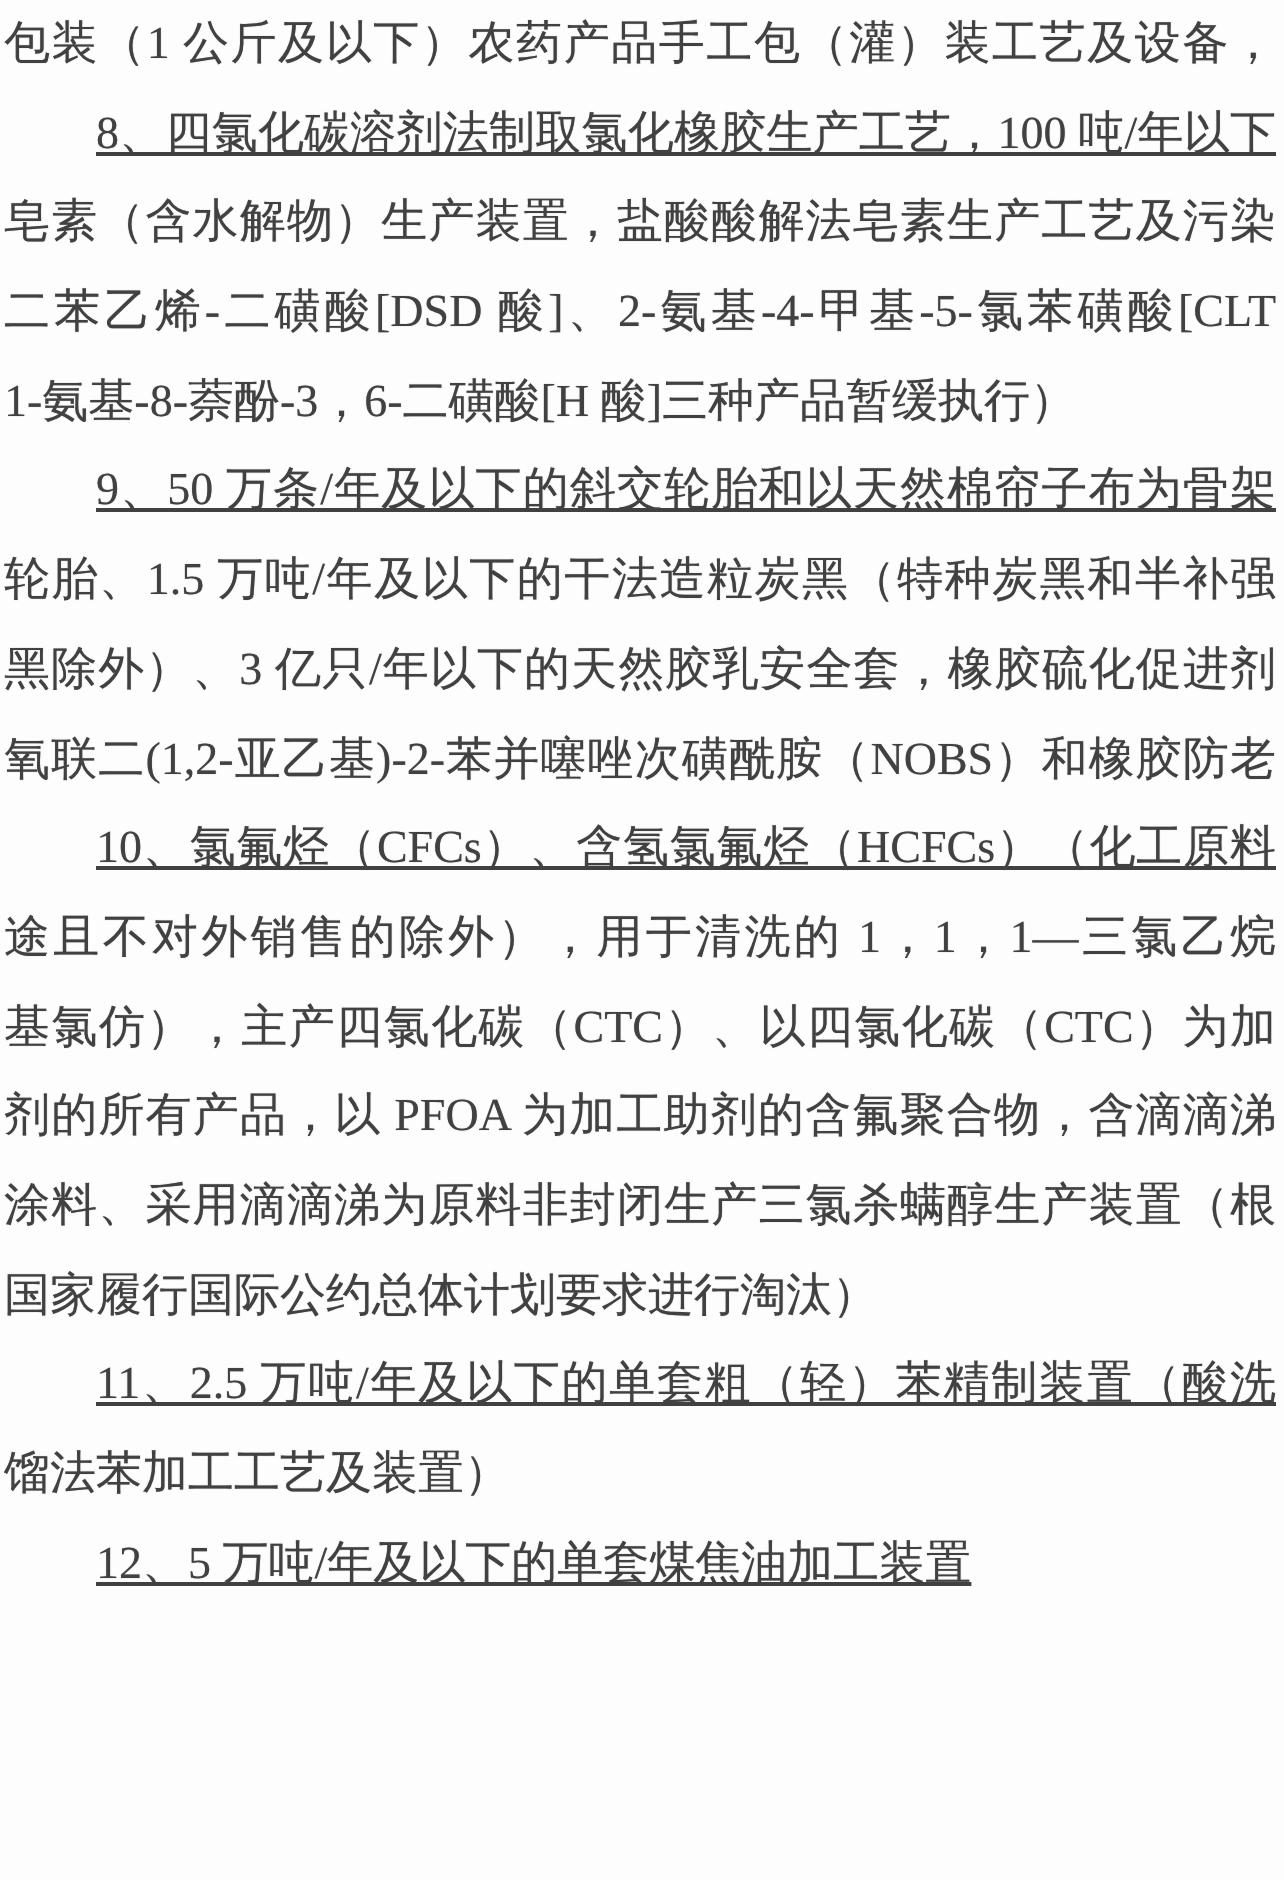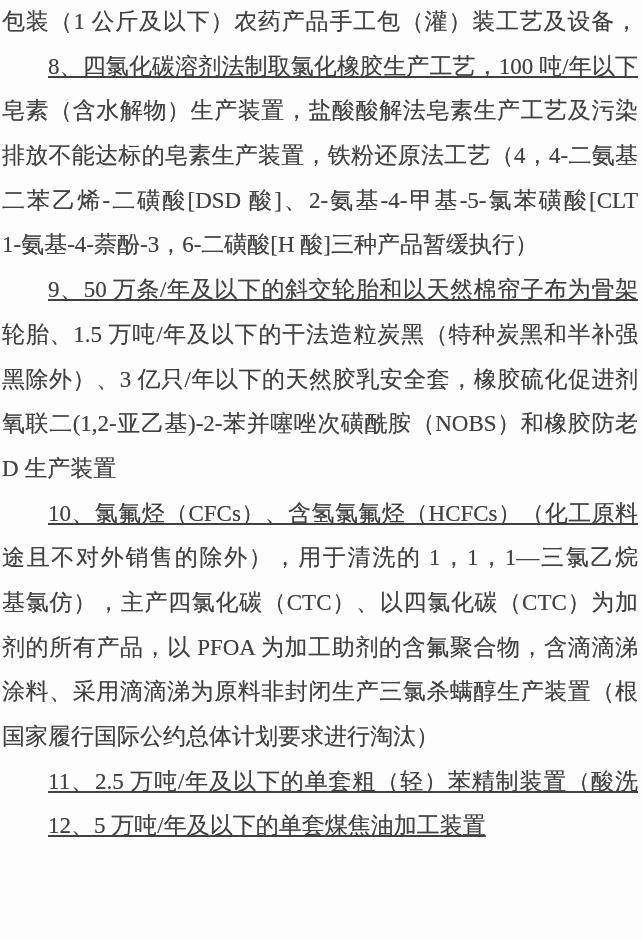--- a/index.html
+++ b/index.html
@@ -37,29 +37,28 @@
     text-decoration: underline;
   }
 </style>
 </head>
 <body>
 
 <div class="page">
   <div class="line">包装（1 公斤及以下）农药产品手工包（灌）装工艺及设备，雷</div>
   <div class="line indent">8、四氯化碳溶剂法制取氯化橡胶生产工艺，100 吨/年以下</div>
   <div class="line">皂素（含水解物）生产装置，盐酸酸解法皂素生产工艺及污染物</div>
-  <div class="line">排放不能达标的皂素生产装置，铁粉还原法工艺（4，4-二氨基</div>
   <div class="line">二苯乙烯-二磺酸[DSD 酸]、2-氨基-4-甲基-5-氯苯磺酸[CLT 酸]、</div>
-  <div class="line end">1-氨基-4-萘酚-3，6-二磺酸[H 酸]三种产品暂缓执行）</div>
+  <div class="line end">1-氨基-8-萘酚-3，6-二磺酸[H 酸]三种产品暂缓执行）</div>
   <div class="line indent">9、50 万条/年及以下的斜交轮胎和以天然棉帘子布为骨架的</div>
   <div class="line">轮胎、1.5 万吨/年及以下的干法造粒炭黑（特种炭黑和半补强炭</div>
   <div class="line">黑除外）、3 亿只/年以下的天然胶乳安全套，橡胶硫化促进剂 N-</div>
   <div class="line">氧联二(1,2-亚乙基)-2-苯并噻唑次磺酰胺（NOBS）和橡胶防老剂</div>
-  <div class="line end">D 生产装置</div>
   <div class="line indent">10、氯氟烃（CFCs）、含氢氯氟烃（HCFCs）（化工原料用</div>
   <div class="line">途且不对外销售的除外），用于清洗的 1，1，1—三氯乙烷（甲</div>
   <div class="line">基氯仿），主产四氯化碳（CTC）、以四氯化碳（CTC）为加工助</div>
   <div class="line">剂的所有产品，以 PFOA 为加工助剂的含氟聚合物，含滴滴涕的</div>
   <div class="line">涂料、采用滴滴涕为原料非封闭生产三氯杀螨醇生产装置（根据</div>
   <div class="line end">国家履行国际公约总体计划要求进行淘汰）</div>
   <div class="line indent">11、2.5 万吨/年及以下的单套粗（轻）苯精制装置（酸洗蒸</div>
+  <div class="line end">馏法苯加工工艺及装置）</div>
   <div class="line indent end">12、5 万吨/年及以下的单套煤焦油加工装置</div>
 </div>
 
 </body></html>

